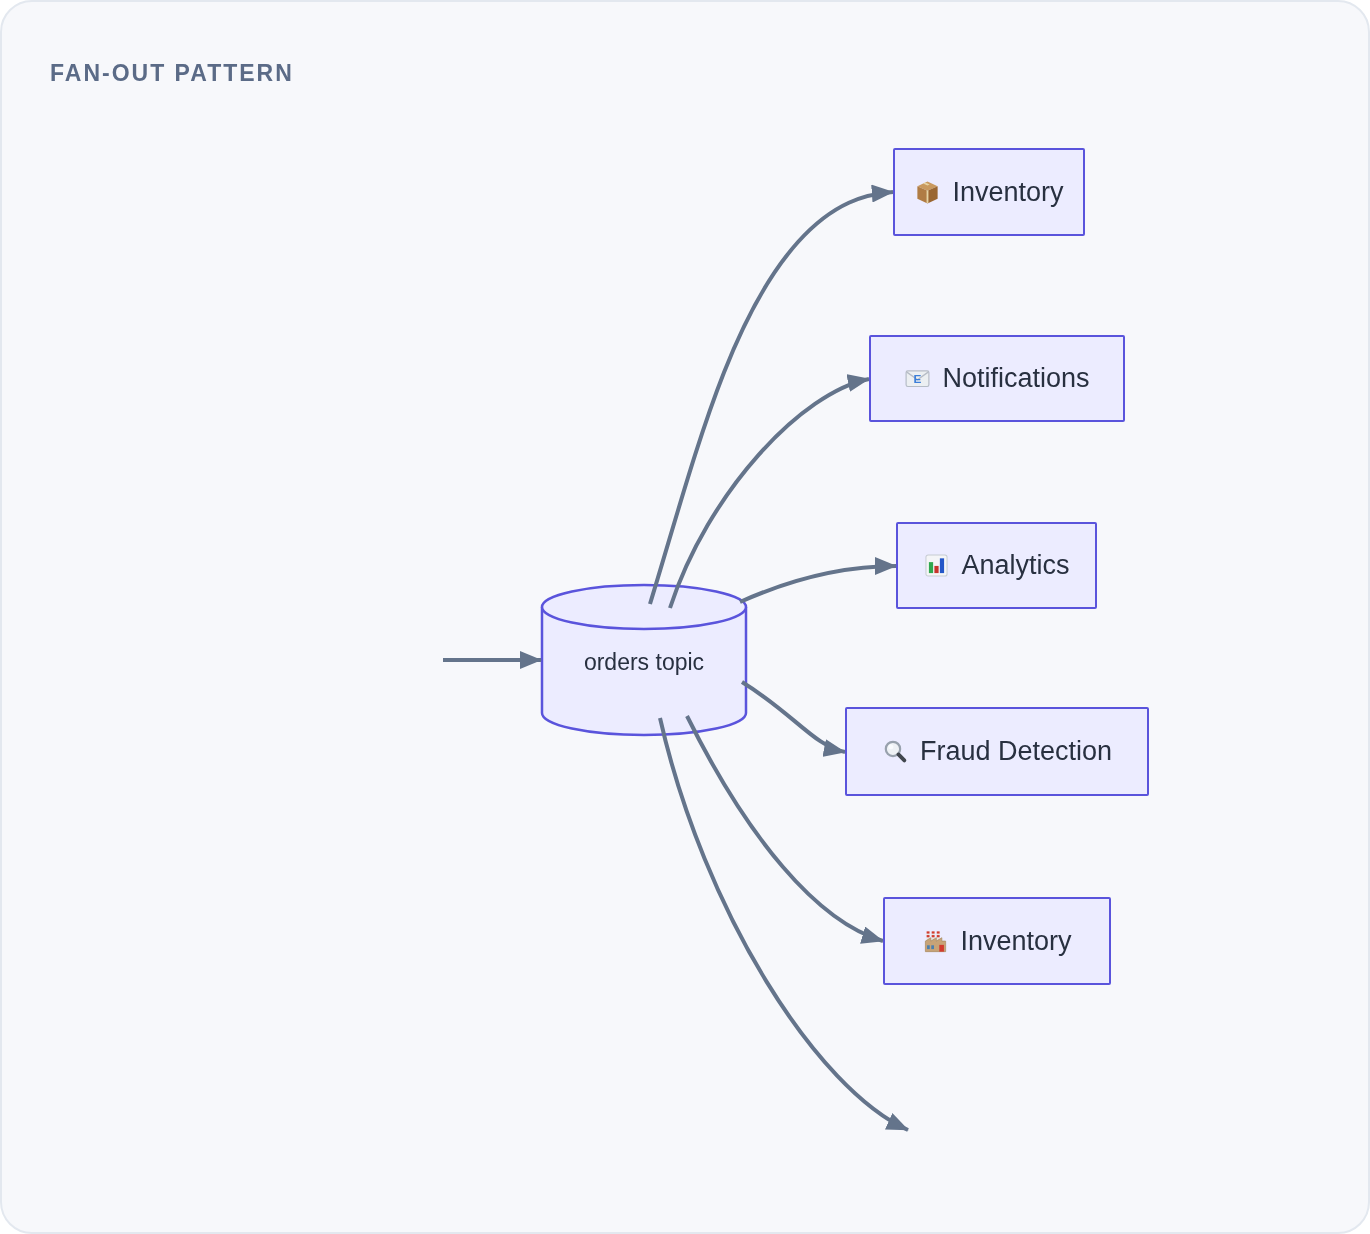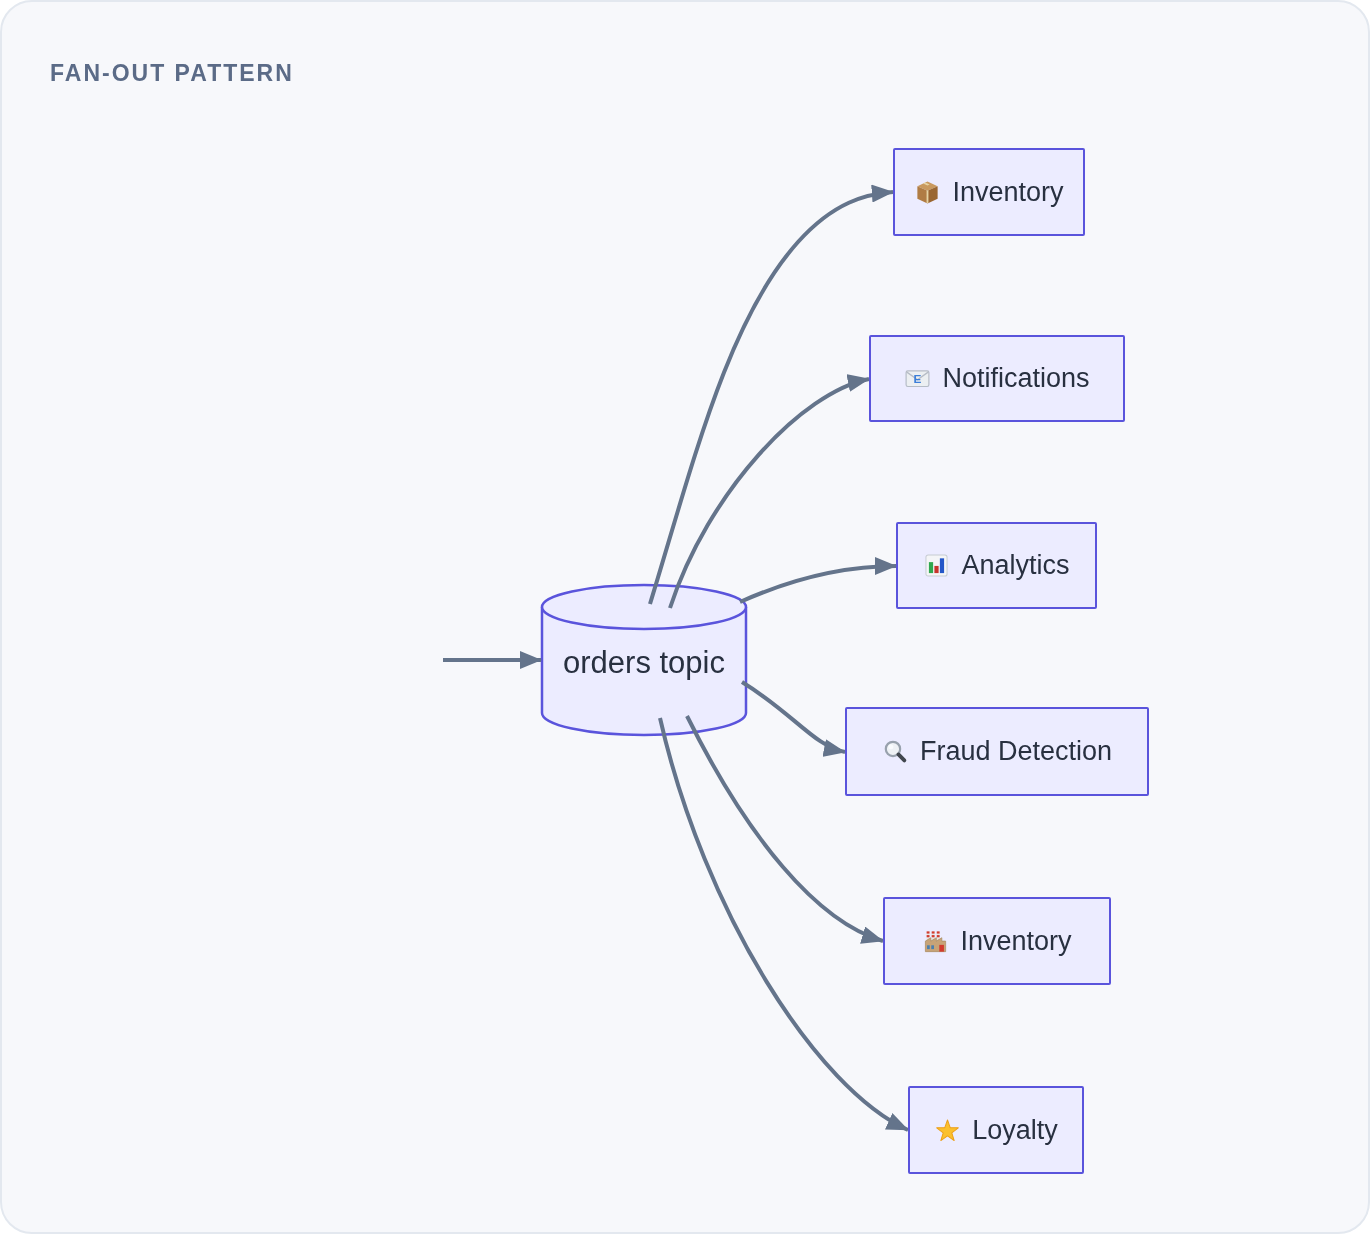--- a/index.html
+++ b/index.html
@@ -23,21 +23,21 @@
   .node{
     position:absolute;display:flex;align-items:center;justify-content:center;gap:11px;
     background:var(--node_fill);border:2.5px solid var(--node_border);border-radius:2px;
     color:var(--text);font-size:27px;line-height:1;
   }
   .node .icon{display:inline-flex;flex:0 0 auto;}
   .node .icon svg{width:27px;height:27px;}
   .cyl-label{
     position:absolute;left:540px;top:610px;width:204px;height:100px;
     display:flex;align-items:center;justify-content:center;
-    color:var(--text);font-size:31px;line-height:1;
+    color:var(--text);font-size:23px;line-height:1;
   }
 </style>
 </head>
 <body>
 
 <div class="card">
 
   <div class="card-title">FAN-OUT PATTERN</div>
 
   <svg class="diagram" viewBox="0 0 1370 1234">
@@ -129,22 +129,14 @@
         </g>
         <path d="M4,28 L4,15.5 L10.5,11.5 L10.5,15.5 L17,11.5 L17,15.5 L23.5,11.5 L23.5,15.5 L28,15.5 L28,28 Z" fill="#c7a377" stroke="#a5875d" stroke-width="0.8"></path>
         <rect x="20.5" y="20" width="5.5" height="8" fill="#d23b2f"></rect>
         <rect x="6" y="20.5" width="3.2" height="4.5" fill="#4a7fae"></rect>
         <rect x="11" y="20.5" width="3.2" height="4.5" fill="#4a7fae"></rect>
       </svg>
     </span>
     <span>Inventory</span>
   </div>
 
-  <div class="node" style="left:906px;top:1084px;width:176px;height:88px;">
-    <span class="icon">
-      <svg viewBox="0 0 32 32">
-        <polygon points="16,3.5 19.2,12.6 28.8,12.8 21.1,18.7 23.9,27.9 16,22.4 8.1,27.9 10.9,18.7 3.2,12.8 12.8,12.6" fill="#fbc02d" stroke="#ec9f18" stroke-width="1.2" stroke-linejoin="round"></polygon>
-      </svg>
-    </span>
-    <span>Loyalty</span>
-  </div>
 
 </div>
 
 </body></html>

